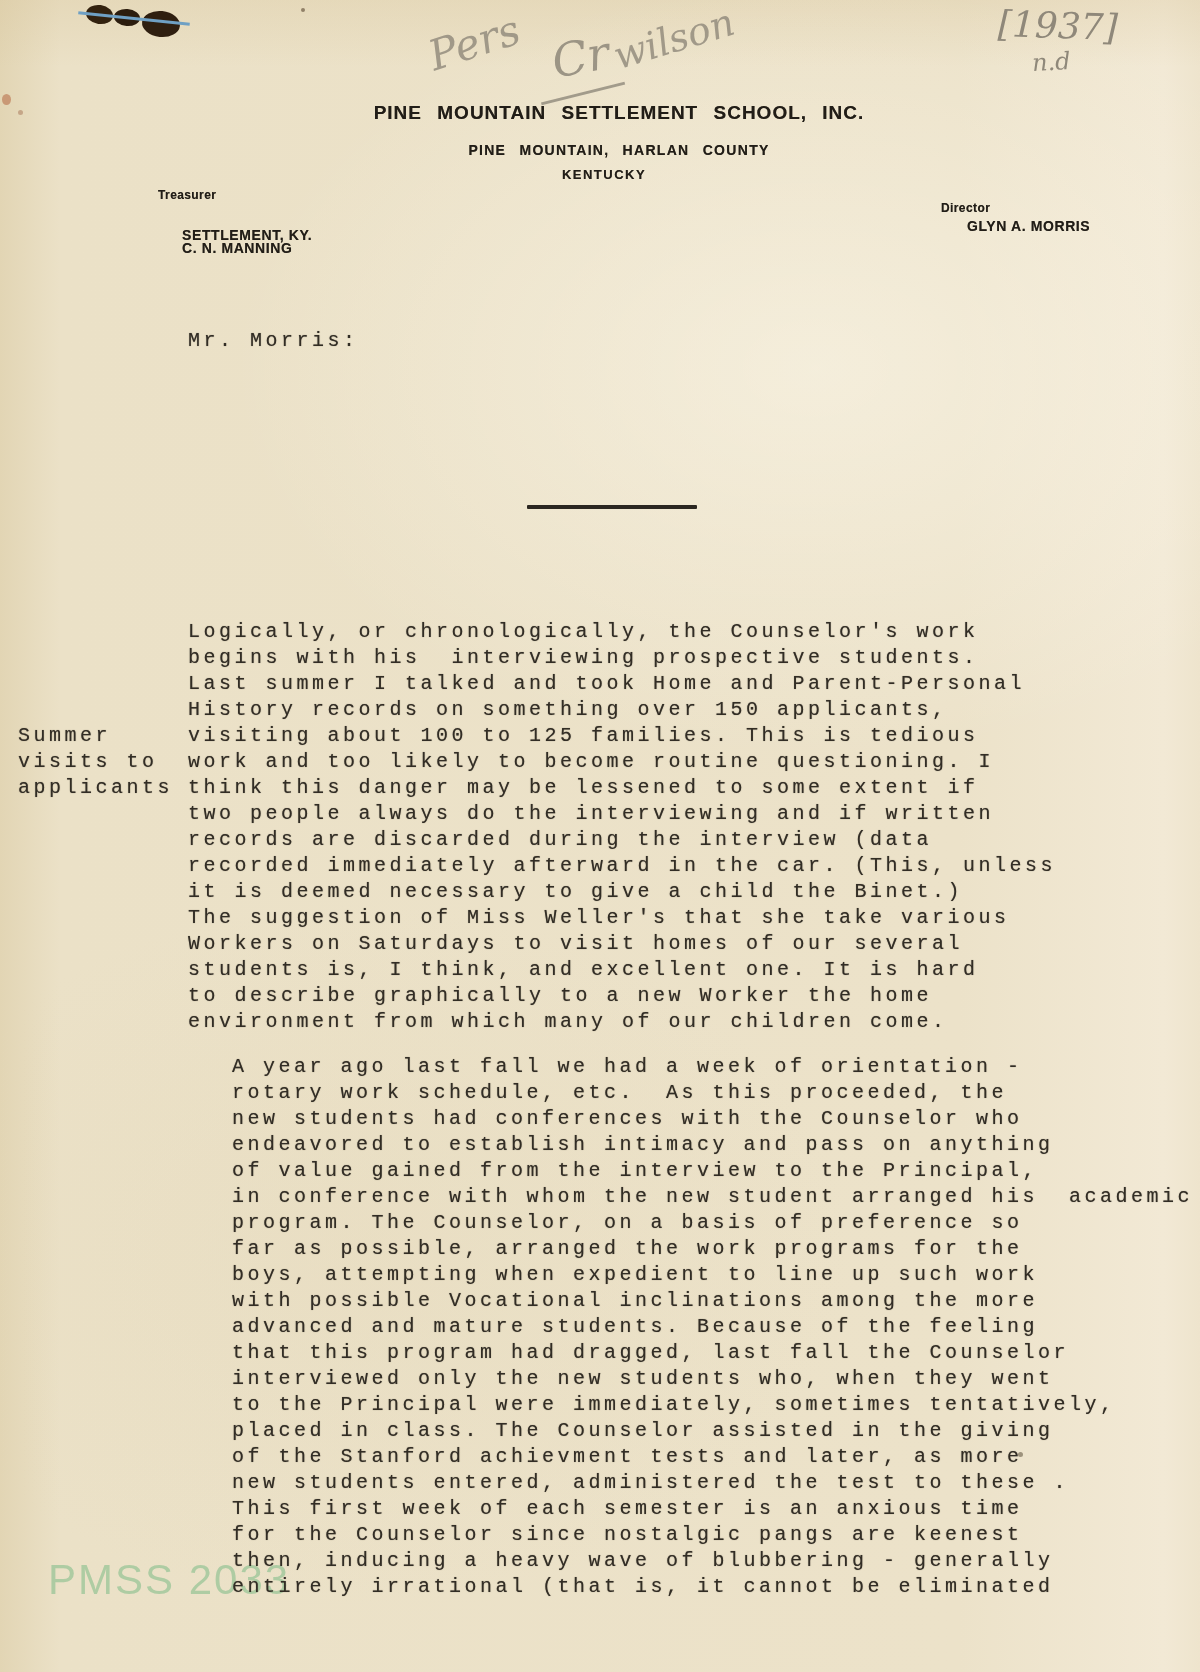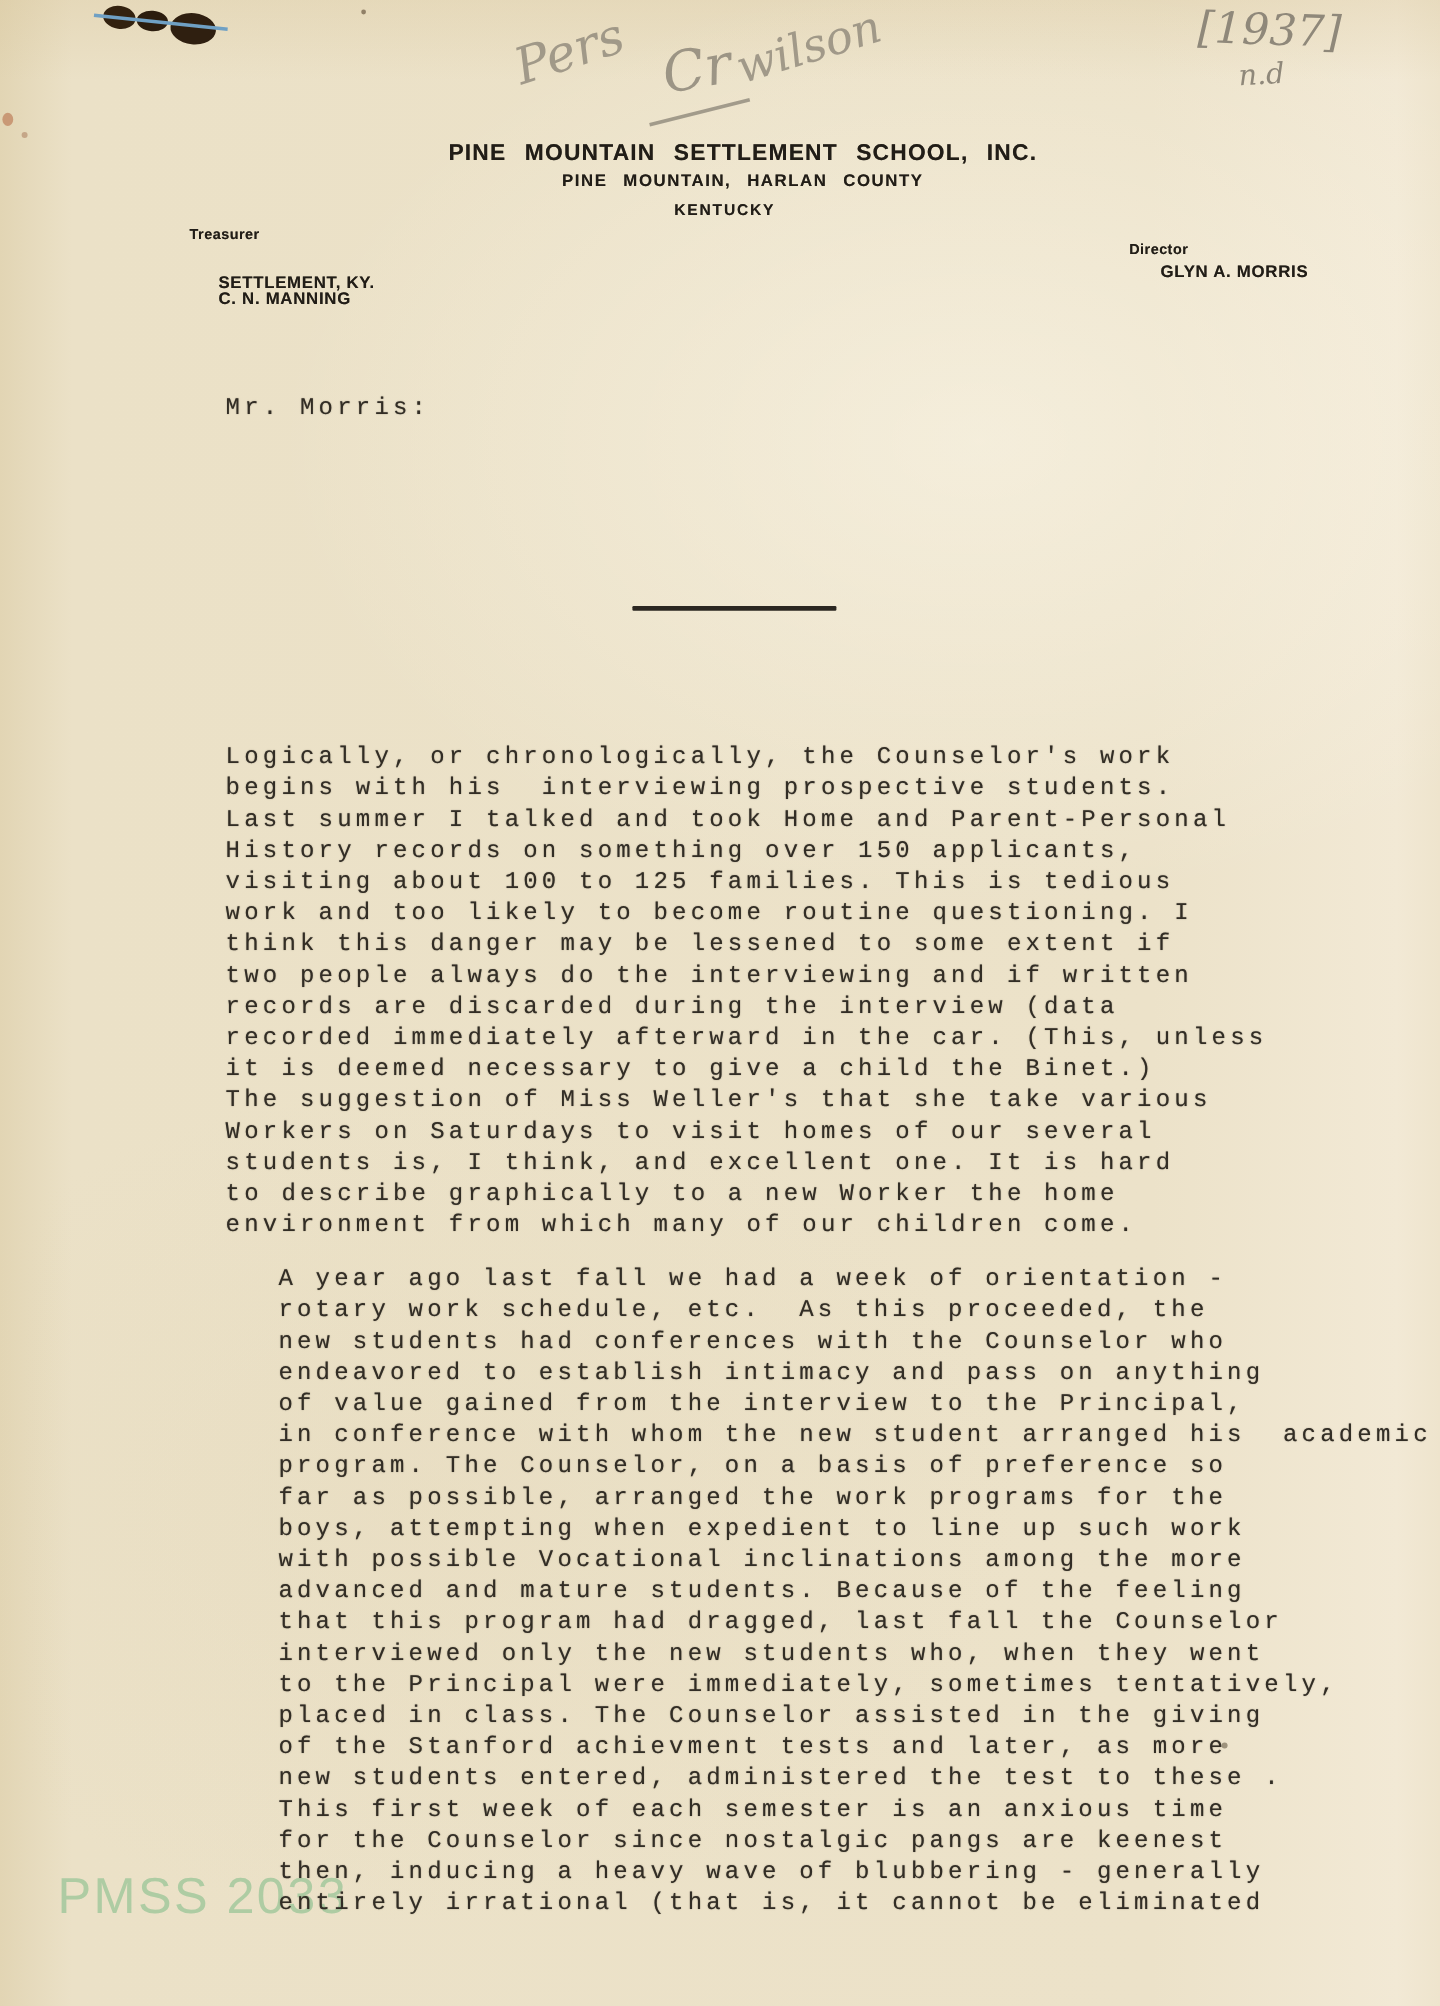--- a/index.html
+++ b/index.html
@@ -91,36 +91,39 @@
   <div class="speck" style="left:301px;top:8px;width:4px;height:4px;background:rgba(60,40,20,0.5);"></div>
   <div class="speck" style="left:1018px;top:1452px;width:5px;height:5px;background:rgba(60,48,28,0.45);"></div>
 
   <div class="pencil" style="left:428px;top:22px;font-size:42px;transform:rotate(-18deg);opacity:0.8;">Pers</div>
   <div class="pencil" style="left:552px;top:34px;font-size:46px;transform:rotate(-10deg);opacity:0.85;">Cr</div>
   <div style="position:absolute;left:540px;top:92px;width:86px;height:2.5px;background:#8f887a;transform:rotate(-14deg);z-index:4;opacity:0.8;"></div>
   <div class="pencil" style="left:612px;top:20px;font-size:38px;transform:rotate(-17deg);opacity:0.8;">wilson</div>
   <div class="pencil" style="left:998px;top:8px;font-size:36px;transform:rotate(2deg);">[1937]</div>
   <div class="pencil" style="left:1032px;top:50px;font-size:24px;transform:rotate(-3deg);">n.d</div>
 
-  <div class="head centered" style="left:619px;top:118px;font-size:19px;letter-spacing:1px;word-spacing:9px;">PINE MOUNTAIN SETTLEMENT SCHOOL, INC.</div>
+  <div class="head centered" style="left:619px;top:103px;font-size:19px;letter-spacing:1px;word-spacing:9px;">PINE MOUNTAIN SETTLEMENT SCHOOL, INC.</div>
   <div class="head centered" style="left:619px;top:143px;font-size:14px;letter-spacing:1.3px;word-spacing:8px;">PINE MOUNTAIN, HARLAN COUNTY</div>
   <div class="head centered" style="left:604px;top:168px;font-size:13px;letter-spacing:1.5px;">KENTUCKY</div>
 
   <div class="head" style="left:158px;top:189px;font-size:12px;letter-spacing:0.4px;">Treasurer</div>
   <div class="head" style="left:182px;top:209px;font-size:14px;letter-spacing:0.6px;margin-top:32px;">C. N. MANNING</div>
   <div class="head" style="left:182px;top:228px;font-size:14px;letter-spacing:0.6px;">SETTLEMENT, KY.</div>
 
   <div class="head" style="left:941px;top:202px;font-size:12px;letter-spacing:0.4px;">Director</div>
   <div class="head" style="left:967px;top:219px;font-size:14px;letter-spacing:0.6px;">GLYN A. MORRIS</div>
 
   <pre class="type" style="left:188px;top:328px;">Mr. Morris:</pre>
 
 
   <div class="divider"></div>
 
+  <pre class="type" style="left:18px;top:723px;">Summer
+visits to
+applicants</pre>
 
   <pre class="type" style="left:188px;top:619px;">Logically, or chronologically, the Counselor's work
 begins with his  interviewing prospective students.
 Last summer I talked and took Home and Parent-Personal
 History records on something over 150 applicants,
 visiting about 100 to 125 families. This is tedious
 work and too likely to become routine questioning. I
 think this danger may be lessened to some extent if
 two people always do the interviewing and if written
 records are discarded during the interview (data

